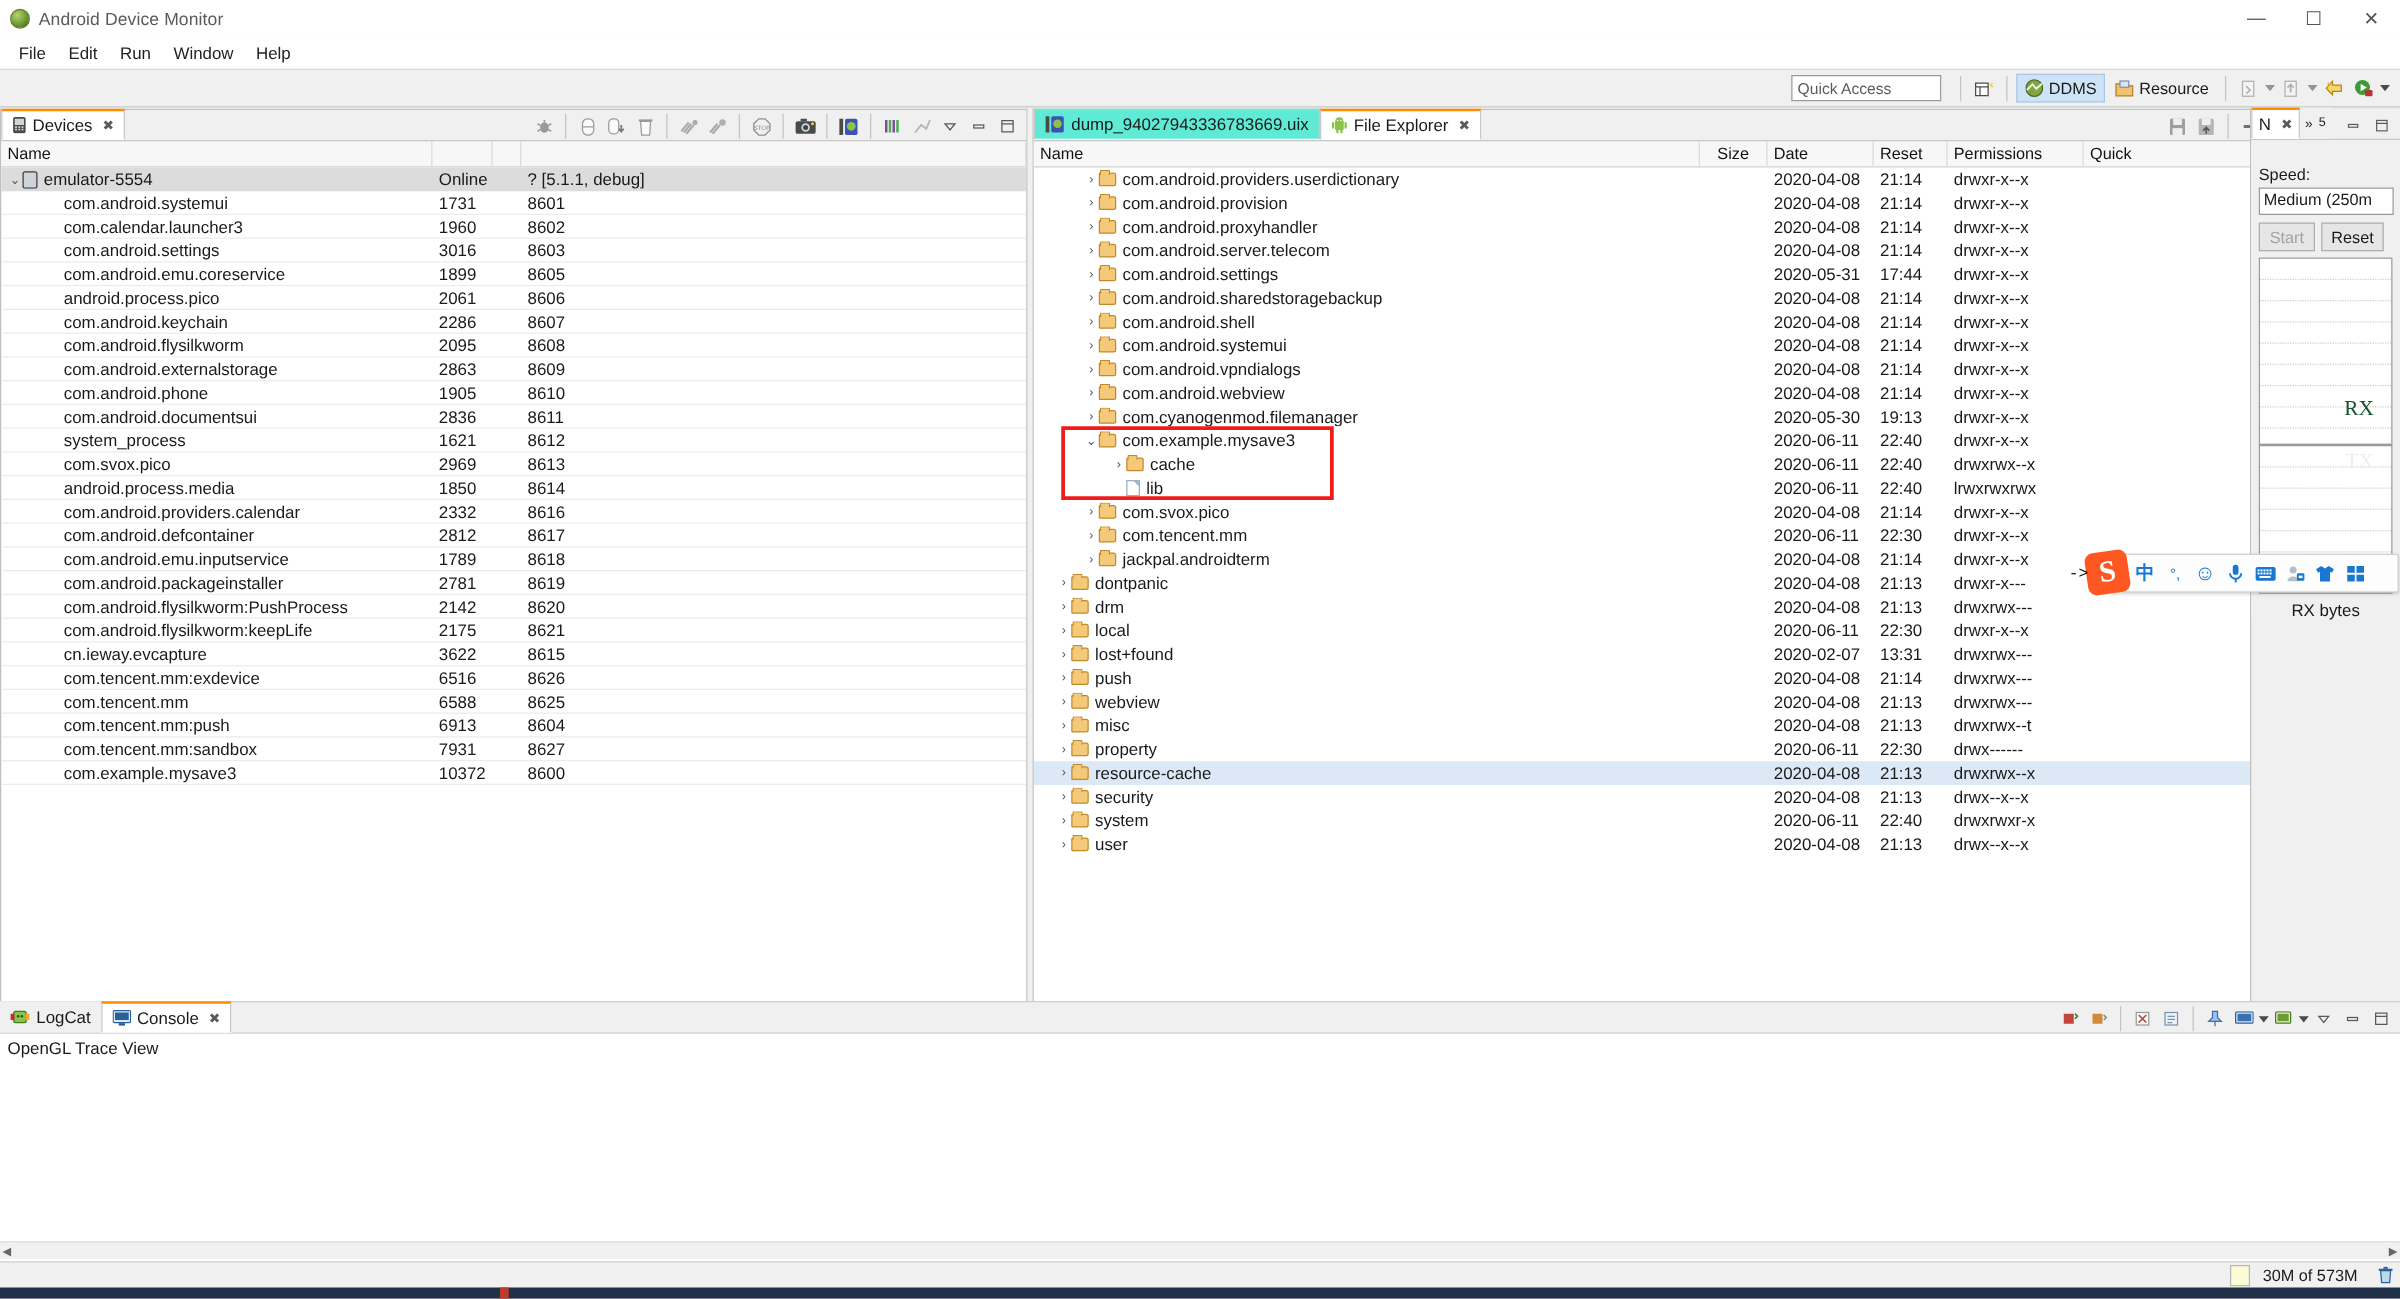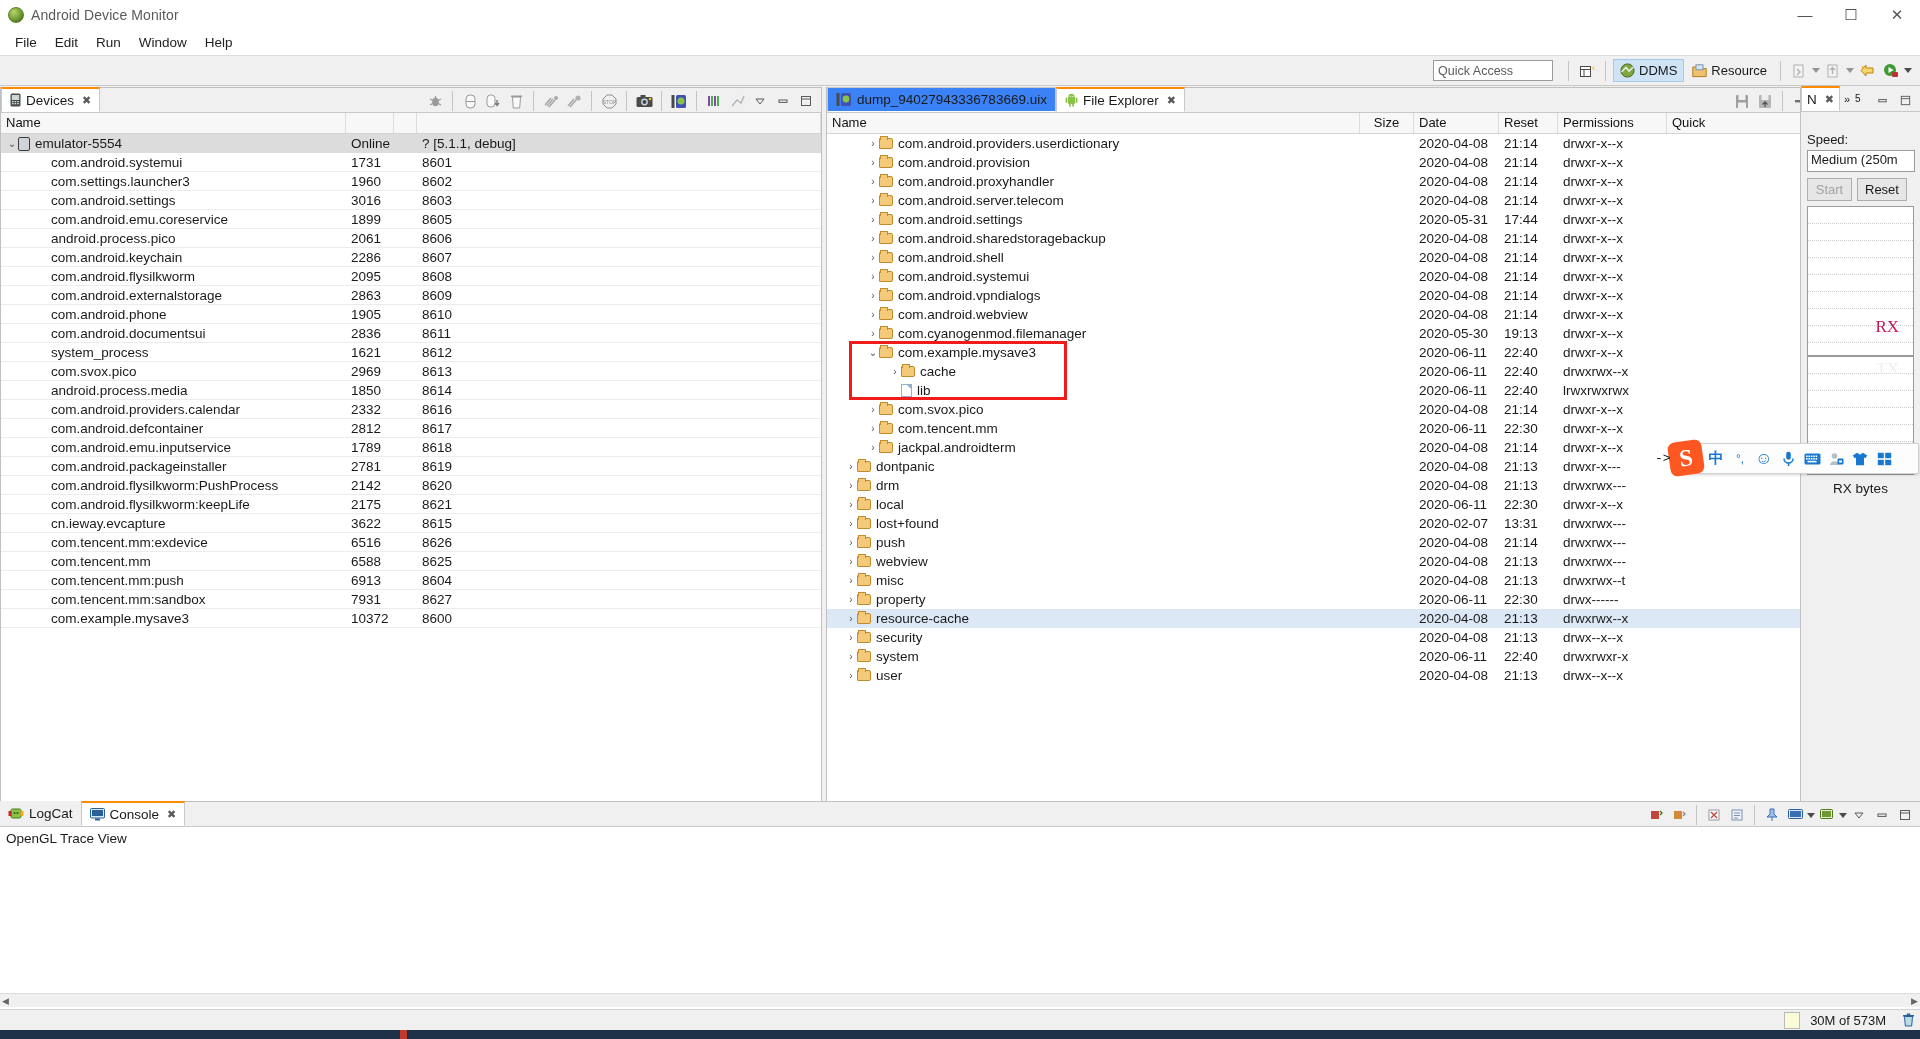--- a/index.html
+++ b/index.html
@@ -361,21 +361,21 @@
             <div class="td" style="width:23px"></div>
             <div class="td" style="flex:1">? [5.1.1, debug]</div>
           </div>
           <div class="trow" style="border-bottom: 1px solid rgb(236, 236, 236);">
             <div class="td" style="width:345px;padding-left:50px">com.android.systemui</div>
             <div class="td" style="width:48px">1731</div>
             <div class="td" style="width:23px"></div>
             <div class="td" style="flex:1">8601</div>
           </div>
           <div class="trow" style="border-bottom: 1px solid rgb(236, 236, 236);">
-            <div class="td" style="width:345px;padding-left:50px">com.settings.launcher3</div>
+            <div class="td" style="width:345px;padding-left:50px">com.calendar.launcher3</div>
             <div class="td" style="width:48px">1960</div>
             <div class="td" style="width:23px"></div>
             <div class="td" style="flex:1">8602</div>
           </div>
           <div class="trow" style="border-bottom: 1px solid rgb(236, 236, 236);">
             <div class="td" style="width:345px;padding-left:50px">com.android.settings</div>
             <div class="td" style="width:48px">3016</div>
             <div class="td" style="width:23px"></div>
             <div class="td" style="flex:1">8603</div>
           </div>
@@ -509,21 +509,21 @@
             <div class="td" style="width:345px;padding-left:50px">com.example.mysave3</div>
             <div class="td" style="width:48px">10372</div>
             <div class="td" style="width:23px"></div>
             <div class="td" style="flex:1">8600</div>
           </div>
         </div>
     </div>
 
     <div class="panel" id="fileexp">
       <div class="panel-tabrow">
-        <div class="ptab" style="background:#3b82f6;border:1px solid #c8c8c8;border-bottom:1px solid #fff;">
+        <div class="ptab" style="background:#5eead4;border:1px solid #c8c8c8;border-bottom:1px solid #fff;">
           <span>
             <svg width="16" height="15" viewBox="0 0 16 15">
                 <rect x="0.5" y="1" width="3" height="13" fill="#4a4a4a"></rect>
                 <rect x="5" y="1" width="10" height="13" rx="1.5" fill="#3f51b5"></rect>
                 <circle cx="10" cy="7" r="3.4" fill="#8bc34a"></circle>
               </svg>
           </span>
           <span>dump_94027943336783669.uix</span>
         </div>
         <div class="ptab active">
@@ -991,21 +991,21 @@
       </div>
       <div class="graph-box">
         <div class="gl" style="top:16px"></div>
           <div class="gl" style="top:33px"></div>
         <div class="gl" style="top:50px"></div>
           <div class="gl" style="top:67px"></div>
         <div class="gl" style="top:84px"></div>
           <div class="gl" style="top:101px"></div>
         <div class="gl" style="top:118px"></div>
           <div class="gl" style="top:135px"></div>
-        <div style="position:absolute;right:14px;bottom:18px;font-size:17px;color:#be185d;font-family:'Liberation Serif',serif;">RX</div>
+        <div style="position:absolute;right:14px;bottom:18px;font-size:17px;color:#14532d;font-family:'Liberation Serif',serif;">RX</div>
       </div>
       <div class="graph-box" style="height:120px;margin-top:-1px;border-top:2px solid #9a9a9a">
         <div class="gl" style="top:16px"></div>
           <div class="gl" style="top:33px"></div>
         <div class="gl" style="top:50px"></div>
           <div class="gl" style="top:67px"></div>
         <div class="gl" style="top:84px"></div>
           <div class="gl" style="top:101px"></div>
         <div style="position:absolute;right:14px;top:2px;font-size:17px;color:#efefef;font-family:'Liberation Serif',serif;">TX</div>
       </div>

